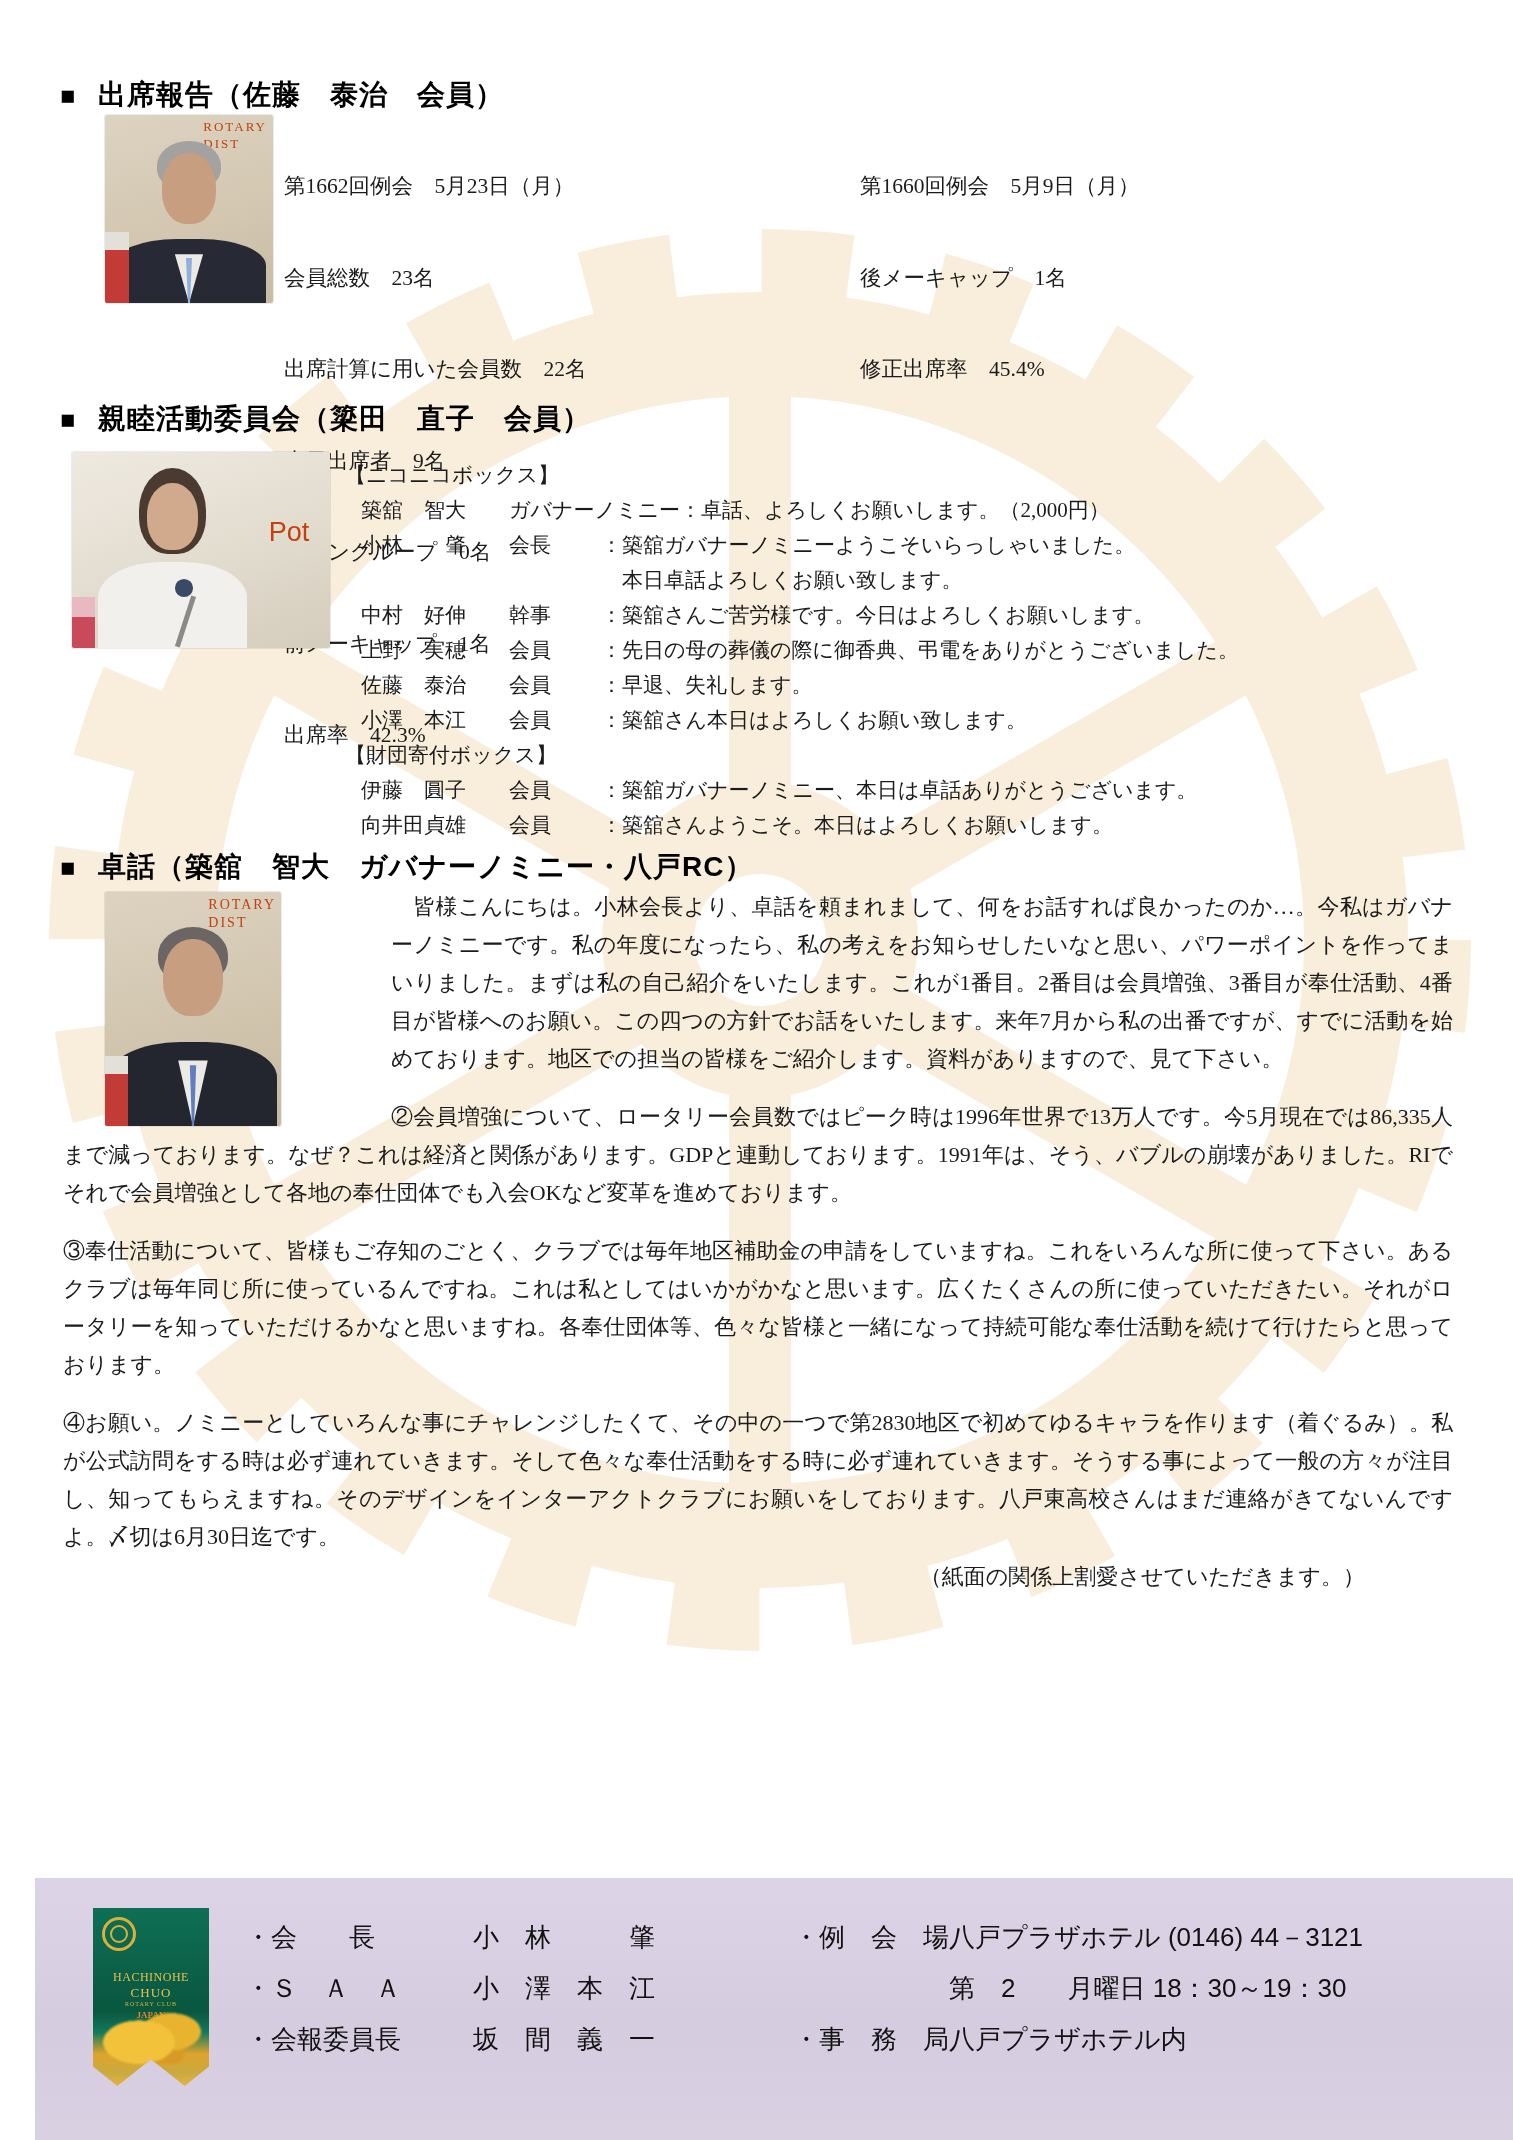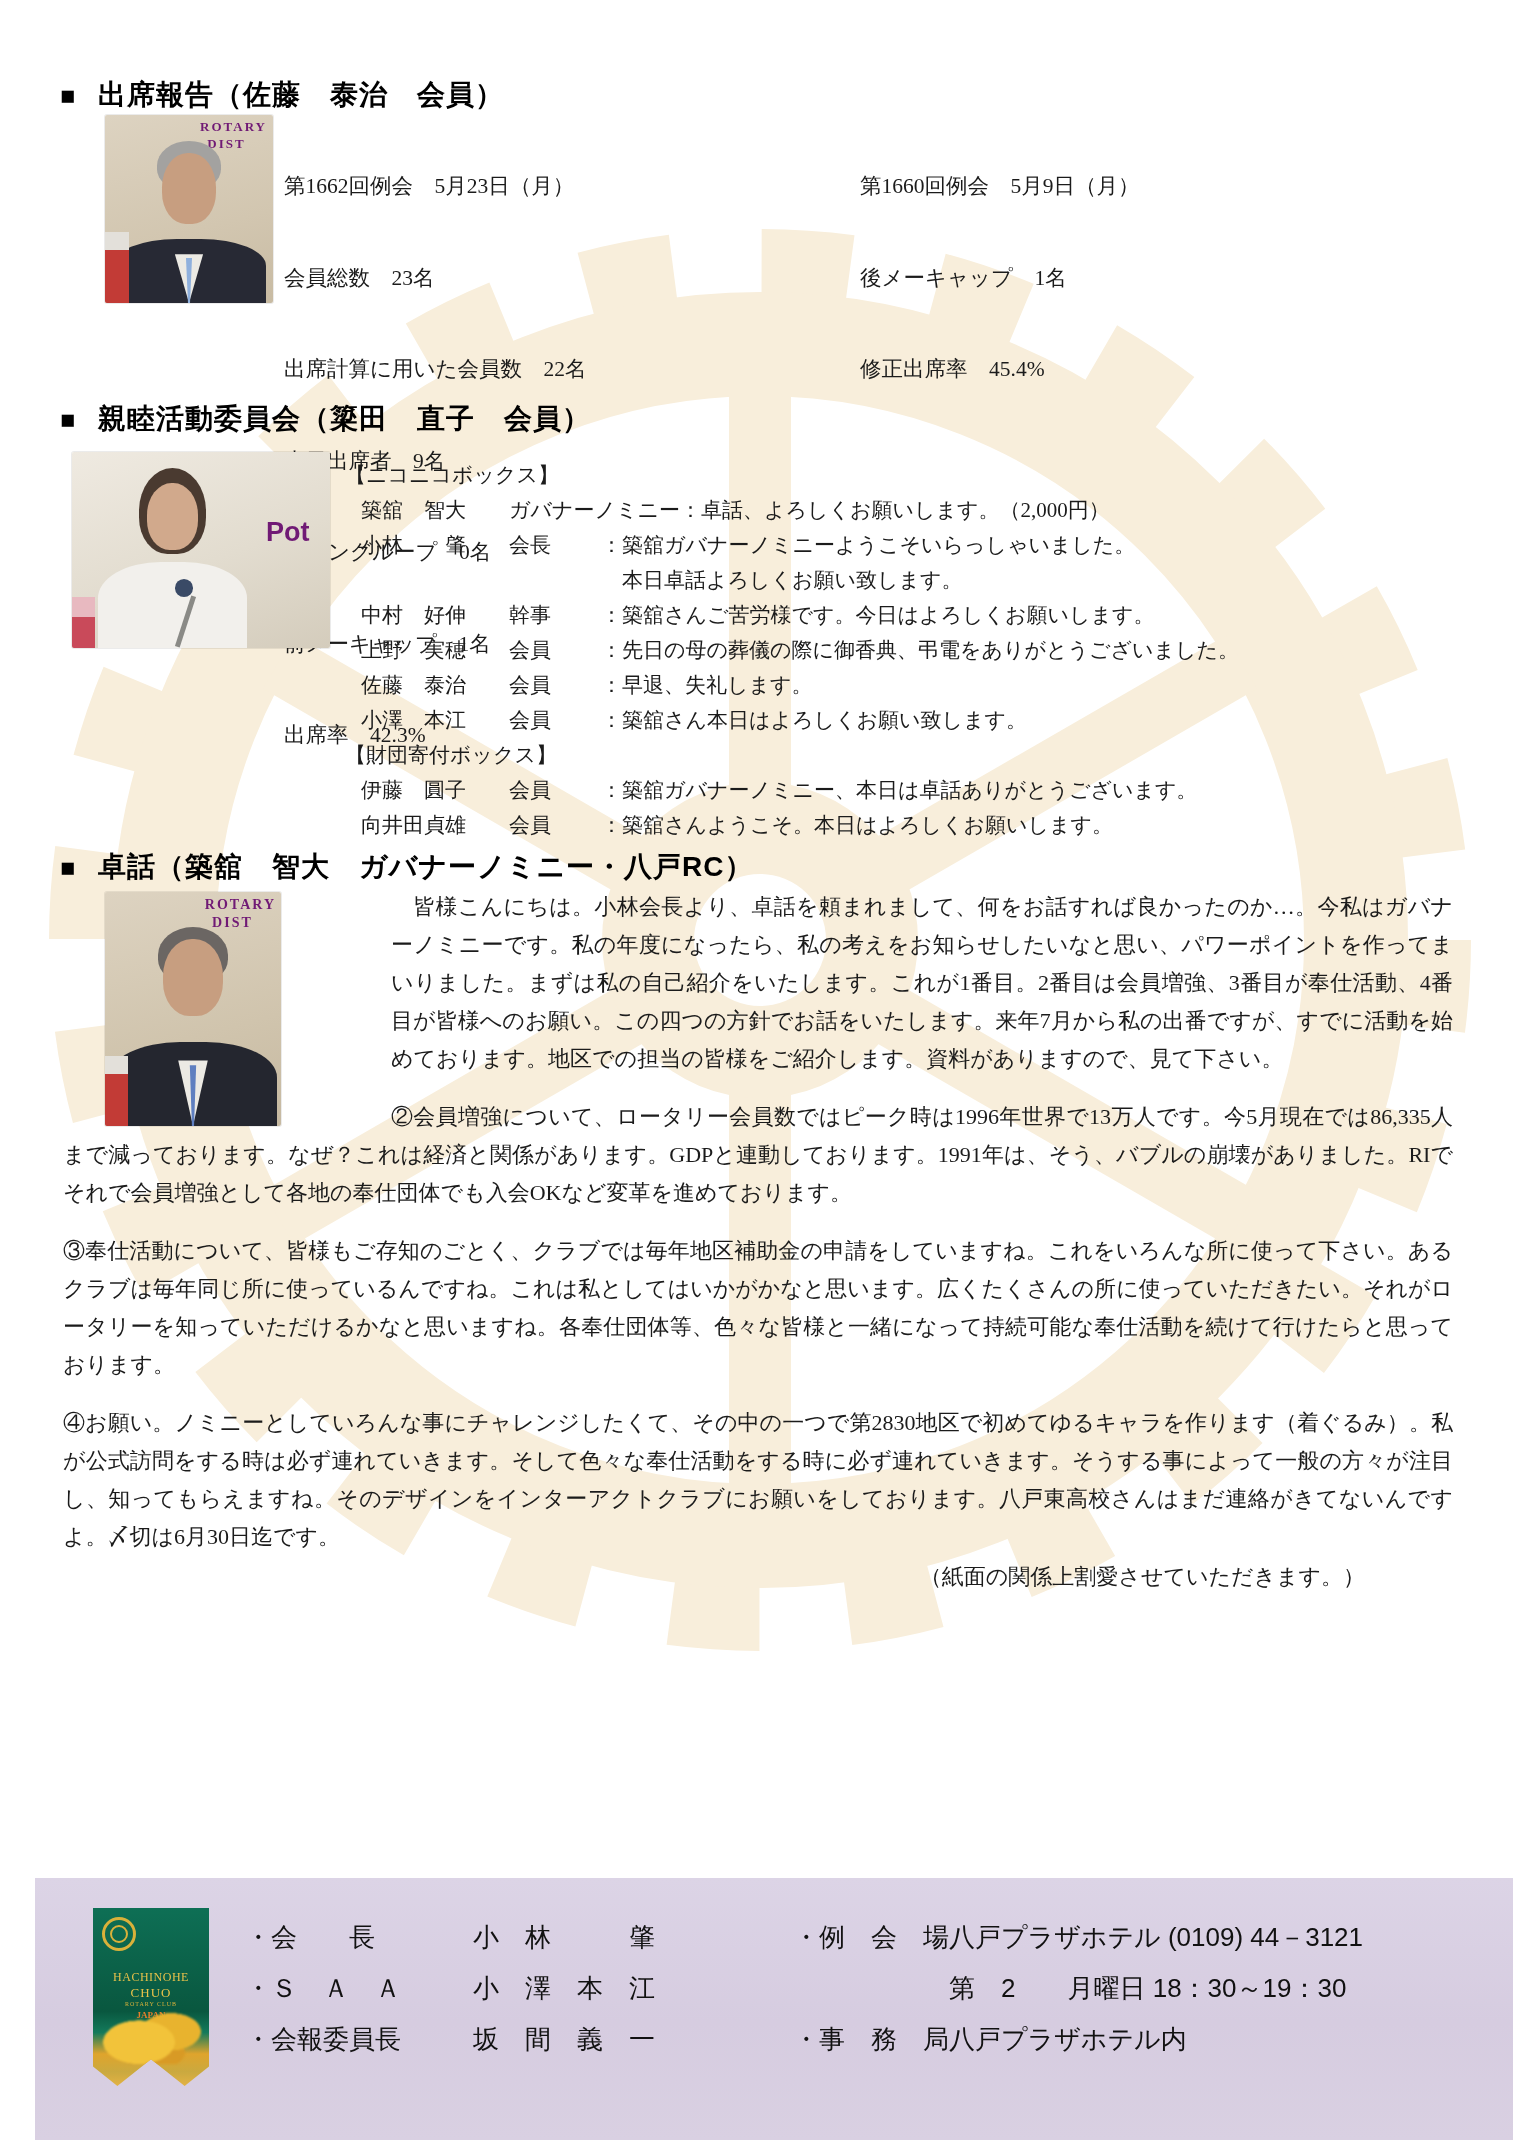--- a/index.html
+++ b/index.html
@@ -12,22 +12,22 @@
   
   .heading{
     position:absolute;font-family:"Liberation Sans","DejaVu Sans",sans-serif;
     font-weight:bold;font-size:28px;color:#000;letter-spacing:1px;display:flex;align-items:center;
   }
   .heading .bullet{font-size:25px;margin-right:22px;line-height:1;}
   
   .photo{position:absolute;overflow:hidden;border-radius:2px;box-shadow:0 0 0 1px rgba(0,0,0,.08);}
   .photo .bg{position:absolute;inset:0;}
   .photo .bdtext{
-    position:absolute;color:#701a75;font-family:"Liberation Serif",serif;font-weight:bold;
-    text-align:center;line-height:1.3;letter-spacing:2px;
+    position:absolute;color:#c2410c;font-family:"Liberation Serif",serif;font-weight:normal;
+    text-align:left;line-height:1.3;letter-spacing:2px;
   }
   .photo .hair{position:absolute;border-radius:52% 52% 44% 44%;}
   .photo .head{position:absolute;background:#c79e80;border-radius:48% 48% 44% 44%;}
   .photo .torso{position:absolute;border-radius:42% 42% 0 0;}
   .photo .shirt{position:absolute;background:#eceae4;clip-path:polygon(50% 100%,8% 0,92% 0);}
   .photo .tie{position:absolute;clip-path:polygon(32% 0,68% 0,56% 100%,44% 100%);}
   .photo .flag{position:absolute;left:0;bottom:0;background:linear-gradient(180deg,#e3e0da 0 26%,#c23b36 26%);}
   .photo .mic{position:absolute;background:#3a4a66;border-radius:50%;}
   .photo .micstand{position:absolute;background:#8a8a86;transform:rotate(18deg);}
   
@@ -247,21 +247,21 @@
       <div class="bt4">JAPAN</div>
     </div>
     <div class="bart"></div>
   </div>
 
   <div class="frows">
     <div class="frow">
       <span class="fc1">・会　　長</span>
       <span class="fc2">小　林　　　肇</span>
       <span class="fc3">・例　会　場</span>
-      <span class="fc4">八戸プラザホテル (0109) 44－3121</span>
+      <span class="fc4">八戸プラザホテル (0146) 44－3121</span>
     </div>
     <div class="frow">
       <span class="fc1">・Ｓ　Ａ　Ａ</span>
       <span class="fc2">小　澤　本　江</span>
       <span class="fc3"></span>
       <span class="fc4">第　2　　月曜日 18：30～19：30</span>
     </div>
     <div class="frow">
       <span class="fc1">・会報委員長</span>
       <span class="fc2">坂　間　義　一</span>

